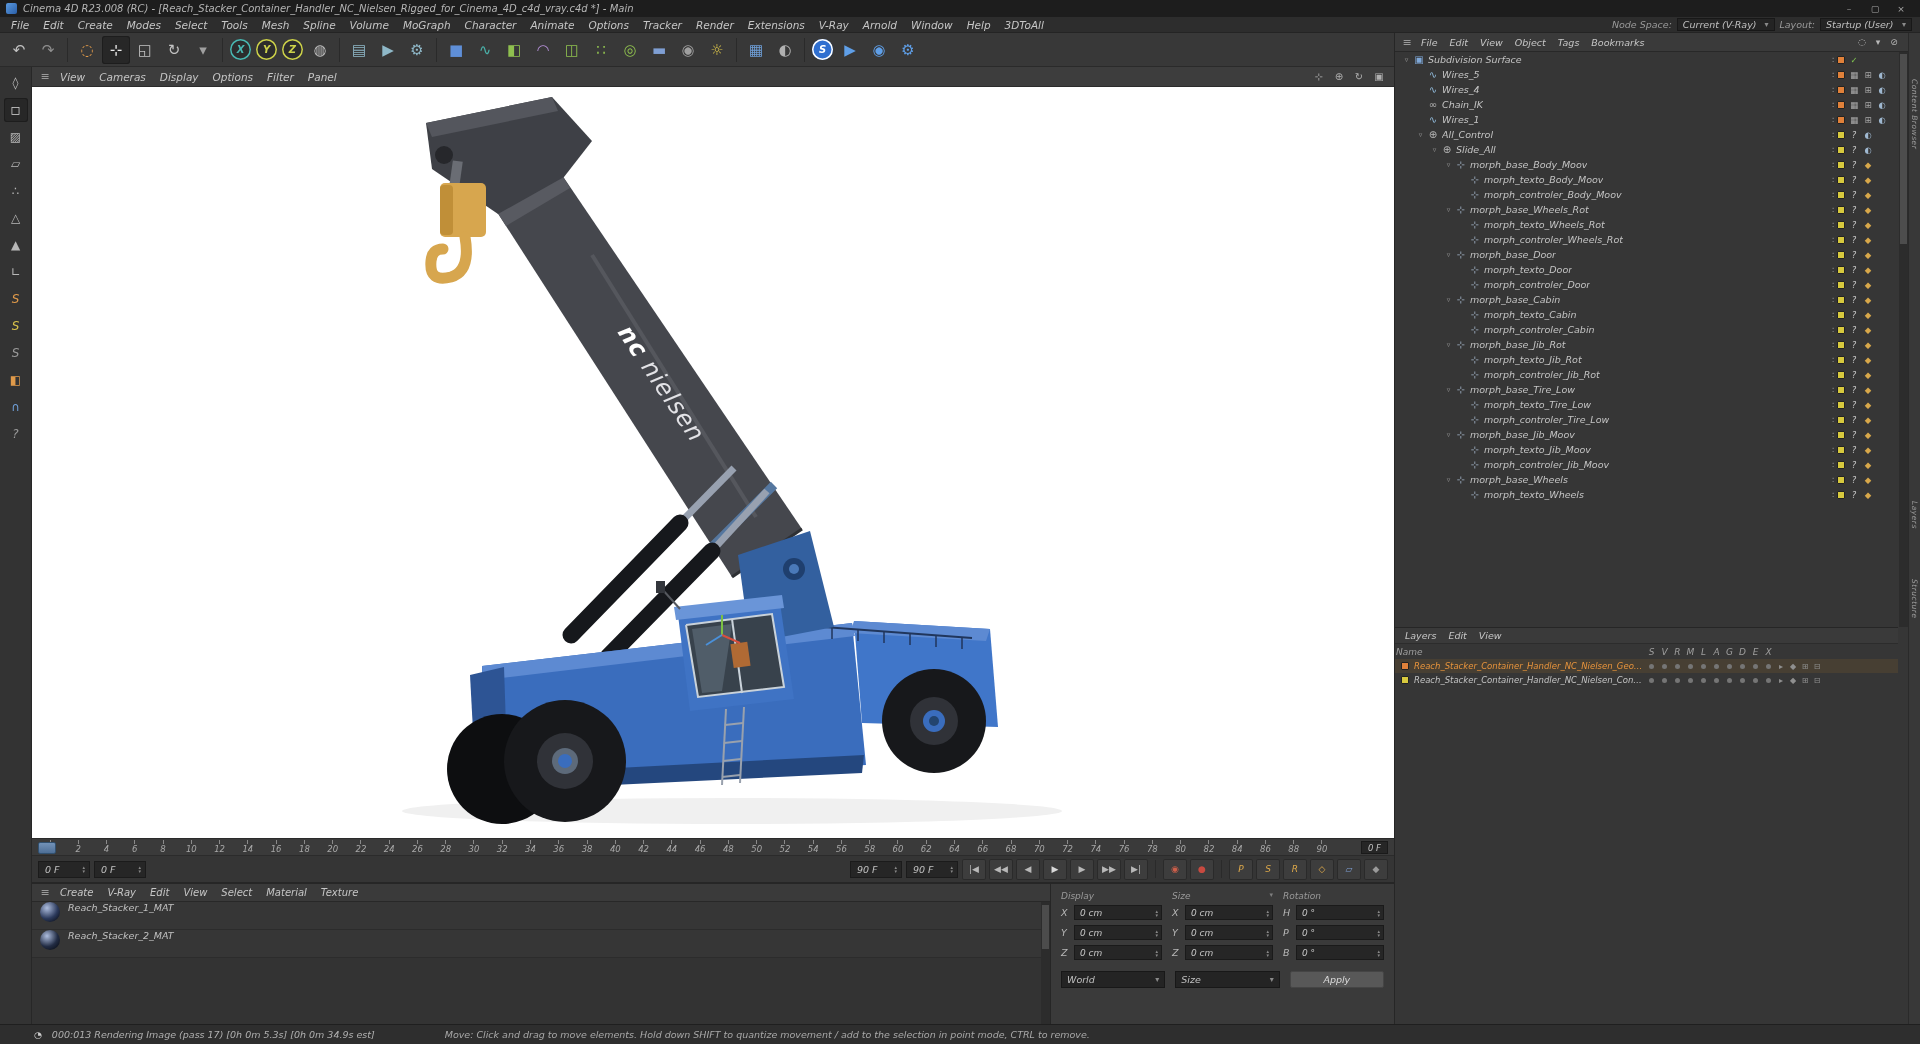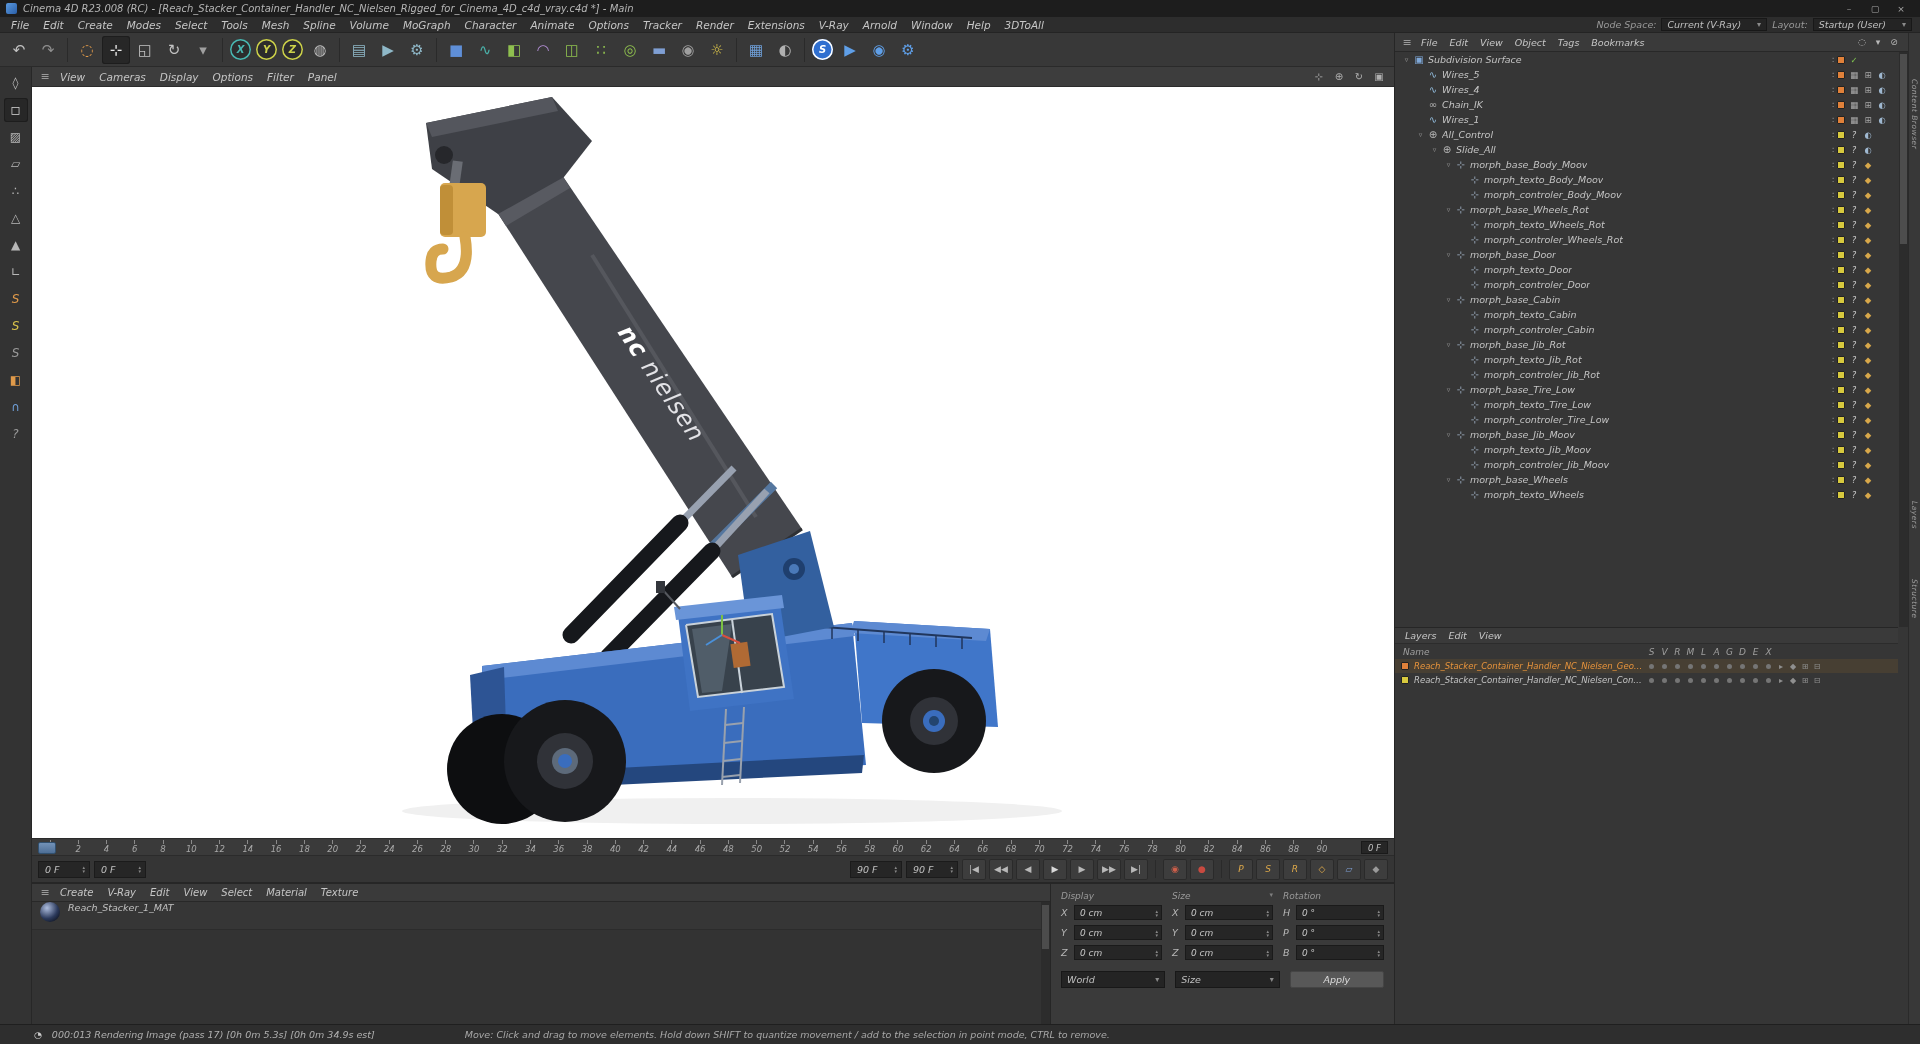--- a/index.html
+++ b/index.html
@@ -14,21 +14,21 @@
   
   .titlebar { left:0; top:0; right:0; height:17px; background:#1d1d1d; display:flex; align-items:center; gap:6px; padding:0 6px; font-size:10px; color:#b5b5b5; }
   .app-icon { width:11px; height:11px; border-radius:2px; background:linear-gradient(135deg,#5a9ae0,#2b5fa8); flex:none; }
   .win-controls { margin-left:auto; display:flex; }
   .win-btn { width:26px; text-align:center; font-size:9px; color:#a8a8a8; }
 
   
   .menubar { left:0; top:17px; right:0; height:16px; background:#2d2d2d; border-bottom:1px solid #242424; display:flex; align-items:center; padding-left:4px; font-size:10.5px; }
   .menubar .mi { padding:0 7px; color:#c6c6c6; white-space:nowrap; }
   .mb-right { margin-left:auto; display:flex; align-items:center; gap:5px; padding-right:8px; font-size:9.5px; color:#9a9a9a; }
-  .dd { display:inline-flex; align-items:center; justify-content:space-between; gap:16px; background:#242424; border:1px solid #181818; padding:0 5px; height:13px; color:#c0c0c0; font-size:9.5px; min-width:92px; }
+  .dd { display:inline-flex; align-items:center; justify-content:space-between; gap:8px; background:#242424; border:1px solid #181818; padding:0 5px; height:13px; color:#c0c0c0; font-size:9.5px; min-width:92px; }
   .dd .caret { color:#8a8a8a; font-size:8px; }
 
   
   .toolbar { left:0; top:33px; width:1394px; height:34px; background:#383838; border-bottom:1px solid #2a2a2a; display:flex; align-items:center; padding:0 5px; gap:1px; }
   .icon-btn { width:28px; height:28px; display:inline-flex; align-items:center; justify-content:center; font-size:15px; color:#b8b8b8; border-radius:3px; flex:none; }
   .icon-btn.active { background:#272727; box-shadow:inset 0 0 0 1px #1d1d1d; }
   .icon-btn.circle { width:21px; height:21px; margin:0 2px; border-radius:50%; background:#2c2c2c; box-shadow:inset 0 0 0 1.5px currentColor; font-size:10px; font-weight:bold; }
   .sep { width:1px; height:24px; background:#2a2a2a; margin:0 4px; flex:none; }
 
   
@@ -82,21 +82,21 @@
   .coord-label { width:9px; font-size:9.5px; color:#b8b8b8; }
   .coord-input { flex:1; height:15px; background:#262626; border:1px solid #1a1a1a; display:flex; align-items:center; justify-content:space-between; padding:0 3px 0 5px; font-size:9px; color:#c8c8c8; }
   .coord-bottom { display:flex; gap:10px; margin-top:6px; }
   .coord-bottom .dd { flex:1; min-width:0; height:17px; }
   .apply-btn { flex:1; height:17px; background:#585858; border:1px solid #454545; color:#dcdcdc; font-size:9.5px; display:flex; align-items:center; justify-content:center; border-radius:2px; }
 
   
   .status { left:0; top:1024px; right:0; height:20px; background:#2e2e2e; border-top:1px solid #1f1f1f; display:flex; align-items:center; font-size:9.5px; color:#b0b0b0; }
   .status-icon { margin-left:34px; color:#cfcfcf; font-size:9px; }
   .status-render { margin-left:10px; white-space:nowrap; }
-  .status-hint { margin-left:90px; white-space:nowrap; color:#a8a8a8; }
+  .status-hint { margin-left:70px; white-space:nowrap; color:#a8a8a8; }
 
   
   .dock { left:1394px; top:33px; right:0; bottom:20px; background:#363636; border-left:1px solid #262626; }
   .dock-menu { height:19px; background:#3a3a3a; border-bottom:1px solid #282828; display:flex; align-items:center; padding:0 4px; font-size:9.5px; }
   .dock-menu .mi { padding:0 6px; color:#c6c6c6; }
   .dock-menu-icons { margin-left:auto; display:flex; padding-right:14px; }
   .dock-menu-icons .icon-btn { width:16px; height:15px; font-size:9px; }
 
   .dock-tree { position:absolute; left:0; top:19px; right:22px; height:575px; overflow:hidden; }
   .tree-row { height:15px; display:flex; align-items:center; font-size:9.5px; color:#c4c4c4; white-space:nowrap; }
@@ -108,21 +108,21 @@
   .chip { width:8px; height:8px; border-radius:1px; border:1px solid #222; flex:none; }
   .tagbox { width:46px; display:flex; gap:2px; }
   .tag { width:12px; text-align:center; font-size:8.5px; }
 
   .dock-scroll { position:absolute; right:12px; top:19px; width:9px; height:575px; background:#2c2c2c; }
   .dock-scroll .thumb { margin:2px 1px; height:190px; background:#4d4d4d; }
 
   .layers-menu { position:absolute; left:0; top:594px; right:22px; height:17px; background:#3a3a3a; border-top:1px solid #262626; border-bottom:1px solid #2c2c2c; display:flex; align-items:center; padding:0 4px; font-size:9.5px; }
   .layers-menu .mi { padding:0 6px; color:#c6c6c6; }
   .layers-header { position:absolute; left:0; top:612px; right:22px; height:13px; display:flex; align-items:center; font-size:9px; color:#9f9f9f; }
-  .layers-header .name-h { padding-left:8px; }
+  .layers-header .name-h { padding-left:1px; }
   .lcols { position:absolute; left:250px; display:flex; }
   .lcol { width:13px; text-align:center; }
   .layer-rows { position:absolute; left:0; top:626px; right:22px; }
   .layer-row { height:14px; display:flex; align-items:center; font-size:8.5px; color:#c4c4c4; }
   .layer-row .chip { margin:0 5px 0 6px; }
   .layer-name { width:231px; overflow:hidden; white-space:nowrap; text-overflow:ellipsis; flex:none; }
   .layer-row.selected { background:#473f33; }
   .layer-row.selected .layer-name { color:#e8943c; }
   .layer-toggles { display:flex; align-items:center; }
   .ltoggle { width:13px; height:13px; display:flex; align-items:center; justify-content:center; }
@@ -563,20 +563,24 @@
         <span class="mi">Select</span>
         <span class="mi">Material</span>
         <span class="mi">Texture</span>
       </span>
   </div>
   <div class="mat-list">
       <div class="mat-row">
         <span class="mat-thumb" style="--c: #2c3a5c;"></span>
         <span class="mat-name">Reach_Stacker_1_MAT</span>
       </div>
+      <div class="mat-row">
+        <span class="mat-thumb" style="--c: #222c44;"></span>
+        <span class="mat-name">Reach_Stacker_2_MAT</span>
+      </div>
     </div>
   <div class="mat-scroll">
       <div class="thumb"></div>
     </div>
 </div>
 
 <div class="region coords">
   <div class="coord-grid">
       <div class="coord-col">
         <div class="coord-header">

